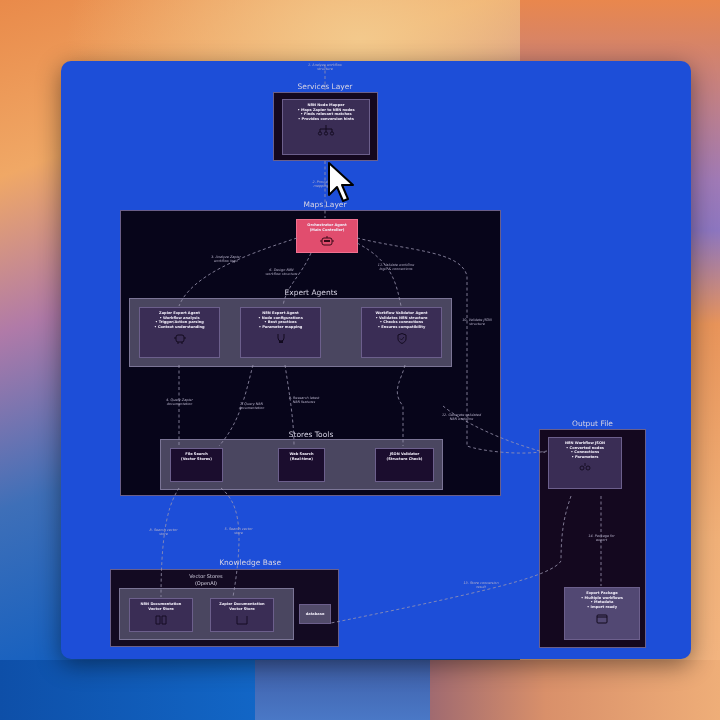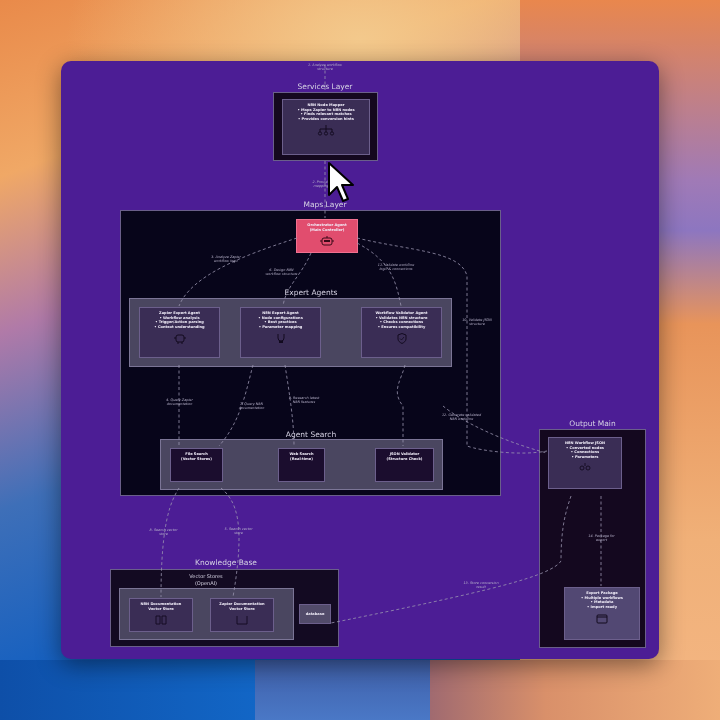--- a/index.html
+++ b/index.html
@@ -21,23 +21,24 @@
   .bg-bottom-right {
     position:absolute; left:430px; top:660px; width:290px; height:60px;
     background: linear-gradient(90deg,#a06a70,#d9906a 40%,#efae78);
   }
   .bg-bottom-left {
     position:absolute; left:0; top:660px; width:255px; height:60px;
     background: linear-gradient(90deg,#0e4fa8,#1266c6);
   }
   .window {
     position:absolute; left:61px; top:61px; width:598px; height:598px;
-    background:#4c1d95; border-radius:10px;
+    background:#1d4ed8; border-radius:10px;
     box-shadow:0 6px 24px rgba(0,0,0,0.45);
     overflow:hidden;
+    padding-left:32px;
   }
   .layer-title { position:absolute; color:#d6d3e4; font-size:7.5px; text-align:center; white-space:nowrap; }
   .box { position:absolute; box-sizing:border-box; }
   .layer { border:1px solid #6a5f8a; background:#14081f; }
   .group { border:1px solid #7b7596; background:#4a4660; }
   .node { border:1px solid #6c5f8c; background:#3a2d55; color:#f2eefa; font-size:3.6px; font-weight:bold; text-align:center; line-height:4.6px; padding-top:3px; }
   .node.dark { background:#1b0d2e; }
   .node.hl { background:#e14d6e; border-color:#f07090; }
   .node .ln { display:block; white-space:nowrap; }
   .icon { display:block; margin:4px auto 0; color:#120a1f; font-size:9px; line-height:10px; }
@@ -120,38 +121,38 @@
         <span class="ln">• Ensures compatibility</span>
         <span class="icon">
           <svg width="10" height="11" viewBox="0 0 10 11">
               <path d="M5 0.5L9 2v4c0 2-2 3.5-4 4.5C3 9.5 1 8 1 6V2z" fill="none" stroke="#120a1f" stroke-width="1"></path>
               <path d="M3 5.5l1.5 1.5L7 4" fill="none" stroke="#120a1f" stroke-width="0.8"></path>
             </svg>
         </span>
       </div>
     </div>
 
-    <div class="layer-title" style="left:120px;top:219px;width:140px;">Agent Search</div>
+    <div class="layer-title" style="left:120px;top:219px;width:140px;">Stores Tools</div>
     <div class="box group" style="left:39px;top:228px;width:283px;height:51px;">
       <div class="box node dark" style="left:9px;top:8px;width:53px;height:34px;">
         <span class="ln">File Search</span>
         <span class="ln">(Vector Stores)</span>
       </div>
       <div class="box node dark" style="left:117px;top:8px;width:47px;height:34px;">
         <span class="ln">Web Search</span>
         <span class="ln">(Real-time)</span>
       </div>
       <div class="box node dark" style="left:214px;top:8px;width:59px;height:34px;">
         <span class="ln">JSON Validator</span>
         <span class="ln">(Structure Check)</span>
       </div>
     </div>
   </div>
 
-  <div class="layer-title" style="left:478px;top:358px;width:107px;">Output Main</div>
+  <div class="layer-title" style="left:478px;top:358px;width:107px;">Output File</div>
   <div class="box layer" style="left:478px;top:368px;width:107px;height:219px;">
     <div class="box node" style="left:8px;top:7px;width:74px;height:52px;">
       <span class="ln">N8N Workflow JSON</span>
       <span class="ln">• Converted nodes</span>
       <span class="ln">• Connections</span>
       <span class="ln">• Parameters</span>
       <span class="icon">
         <svg width="12" height="8" viewBox="0 0 12 8">
             <circle cx="3" cy="5" r="2" fill="none" stroke="#120a1f" stroke-width="0.9"></circle>
             <circle cx="9" cy="5" r="2" fill="none" stroke="#120a1f" stroke-width="0.9"></circle>
@@ -166,21 +167,21 @@
       <span class="ln">• Import ready</span>
       <span class="icon">
         <svg width="12" height="11" viewBox="0 0 12 11">
             <rect x="1" y="2" width="10" height="8" rx="1" fill="none" stroke="#120a1f" stroke-width="1"></rect>
             <path d="M1 4h10" stroke="#120a1f" stroke-width="1"></path>
           </svg>
       </span>
     </div>
   </div>
 
-  <div class="layer-title" style="left:110px;top:497px;width:110px;">Knowledge Base</div>
+  <div class="layer-title" style="left:110px;top:497px;width:110px;text-align:right;">Knowledge Base</div>
   <div class="box layer" style="left:49px;top:508px;width:229px;height:78px;background:#130a22;">
     <div class="layer-title" style="left:60px;top:3px;width:70px;font-size:5px;line-height:6.5px;">
       <div>Vector Stores</div>
       <div>(OpenAI)</div>
     </div>
     <div class="box group" style="left:8px;top:18px;width:175px;height:52px;">
       <div class="box node" style="left:9px;top:9px;width:64px;height:34px;">
         <span class="ln">N8N Documentation</span>
         <span class="ln">Vector Store</span>
         <span class="icon">

